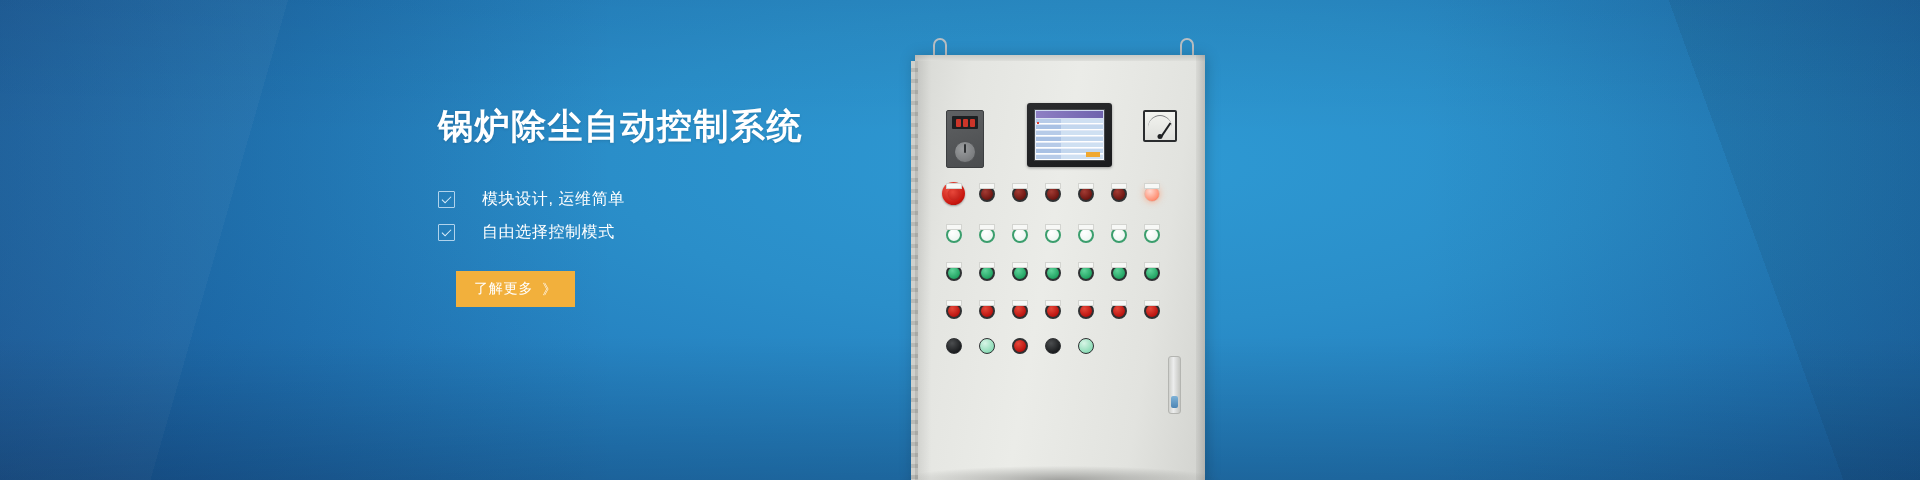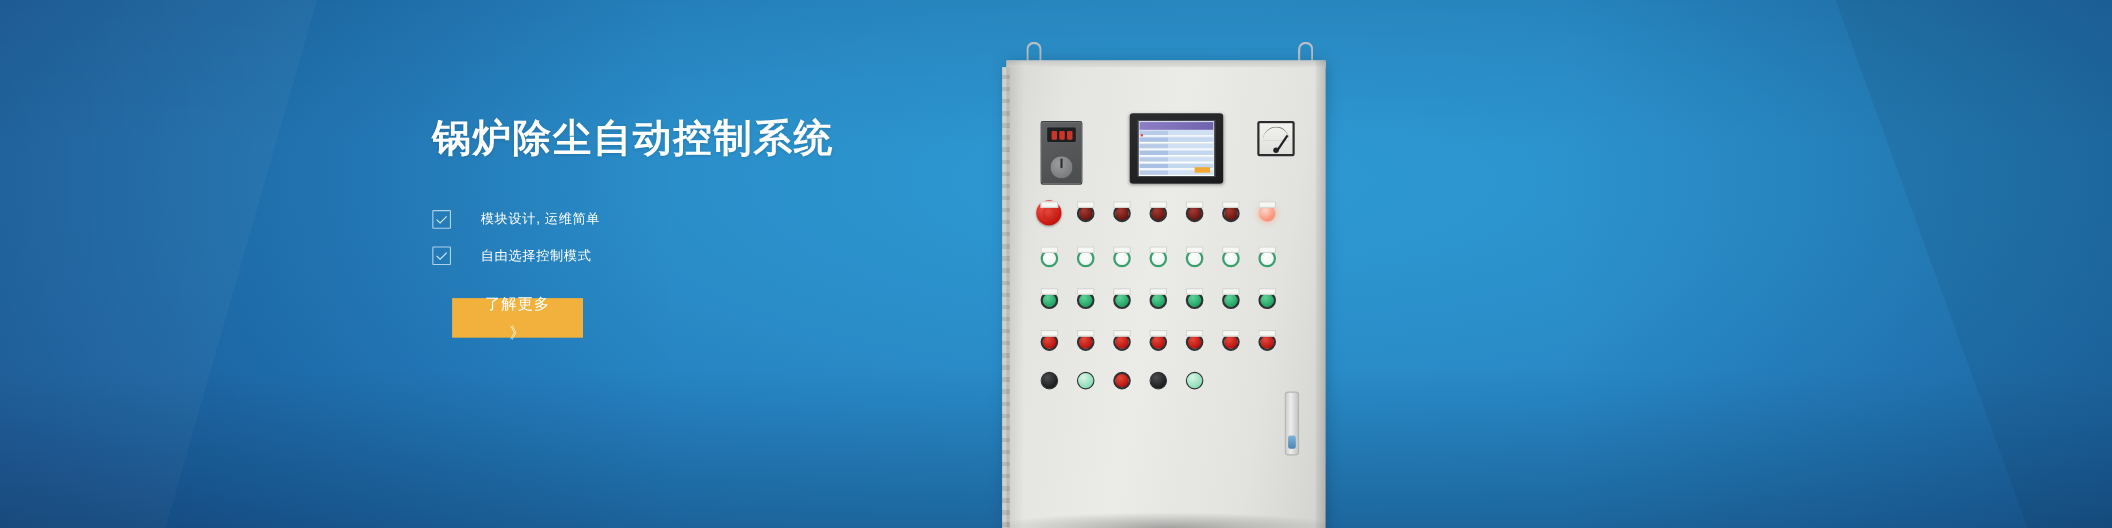--- a/index.html
+++ b/index.html
@@ -26,21 +26,21 @@
   }
   .bg-vig {
     position:absolute; inset:0;
     background:
       linear-gradient(to bottom, rgba(0,0,0,0.05), rgba(0,0,0,0) 28%, rgba(0,0,0,0) 70%, rgba(0,0,0,0.16)),
       linear-gradient(to right, rgba(10,40,85,0.30), rgba(0,0,0,0) 32%, rgba(0,0,0,0) 74%, rgba(8,38,82,0.22));
     pointer-events:none;
   }
 
   
-  .copy { position:absolute; left:393px; top:104px; width:540px; }
+  .copy { position:absolute; left:438px; top:104px; width:540px; }
 
   .headline {
     color:#ffffff;
     font-size:35px;
     font-weight:700;
     letter-spacing:1.5px;
     line-height:1.25;
     white-space:nowrap;
     text-shadow:0 1px 3px rgba(0,0,0,0.14);
   }
@@ -67,38 +67,37 @@
     content:"";
     position:absolute;
     left:3px; top:4px;
     width:8px; height:4px;
     border-left:1.6px solid rgba(226,242,253,0.95);
     border-bottom:1.6px solid rgba(226,242,253,0.95);
     transform:rotate(-45deg);
   }
   .feature-text {
     color:#ffffff;
-    font-size:12px;
+    font-size:16px;
     letter-spacing:0.6px;
     white-space:nowrap;
   }
 
   .cta {
     display:inline-flex; align-items:center; justify-content:center;
     gap:9px;
     margin-top:22px; margin-left:18px;
     width:119px; height:36px;
     background:#f2b03c;
     color:#ffffff;
     font-size:14px;
     letter-spacing:0.8px;
     cursor:pointer;
     border:0;
     font-family:inherit;
-    flex-direction:column;
   }
   .cta .arrows { font-size:14px; line-height:1; opacity:0.95; }
 
   
   .cabinet-scene { position:absolute; left:880px; top:0; width:420px; height:480px; }
 
   .hook { position:absolute; width:14px; height:20px; top:38px;
           border:2px solid #b9bec2; border-bottom:none;
           border-radius:7px 7px 0 0; background:transparent; }
   .hook.h1 { left:53px; }

